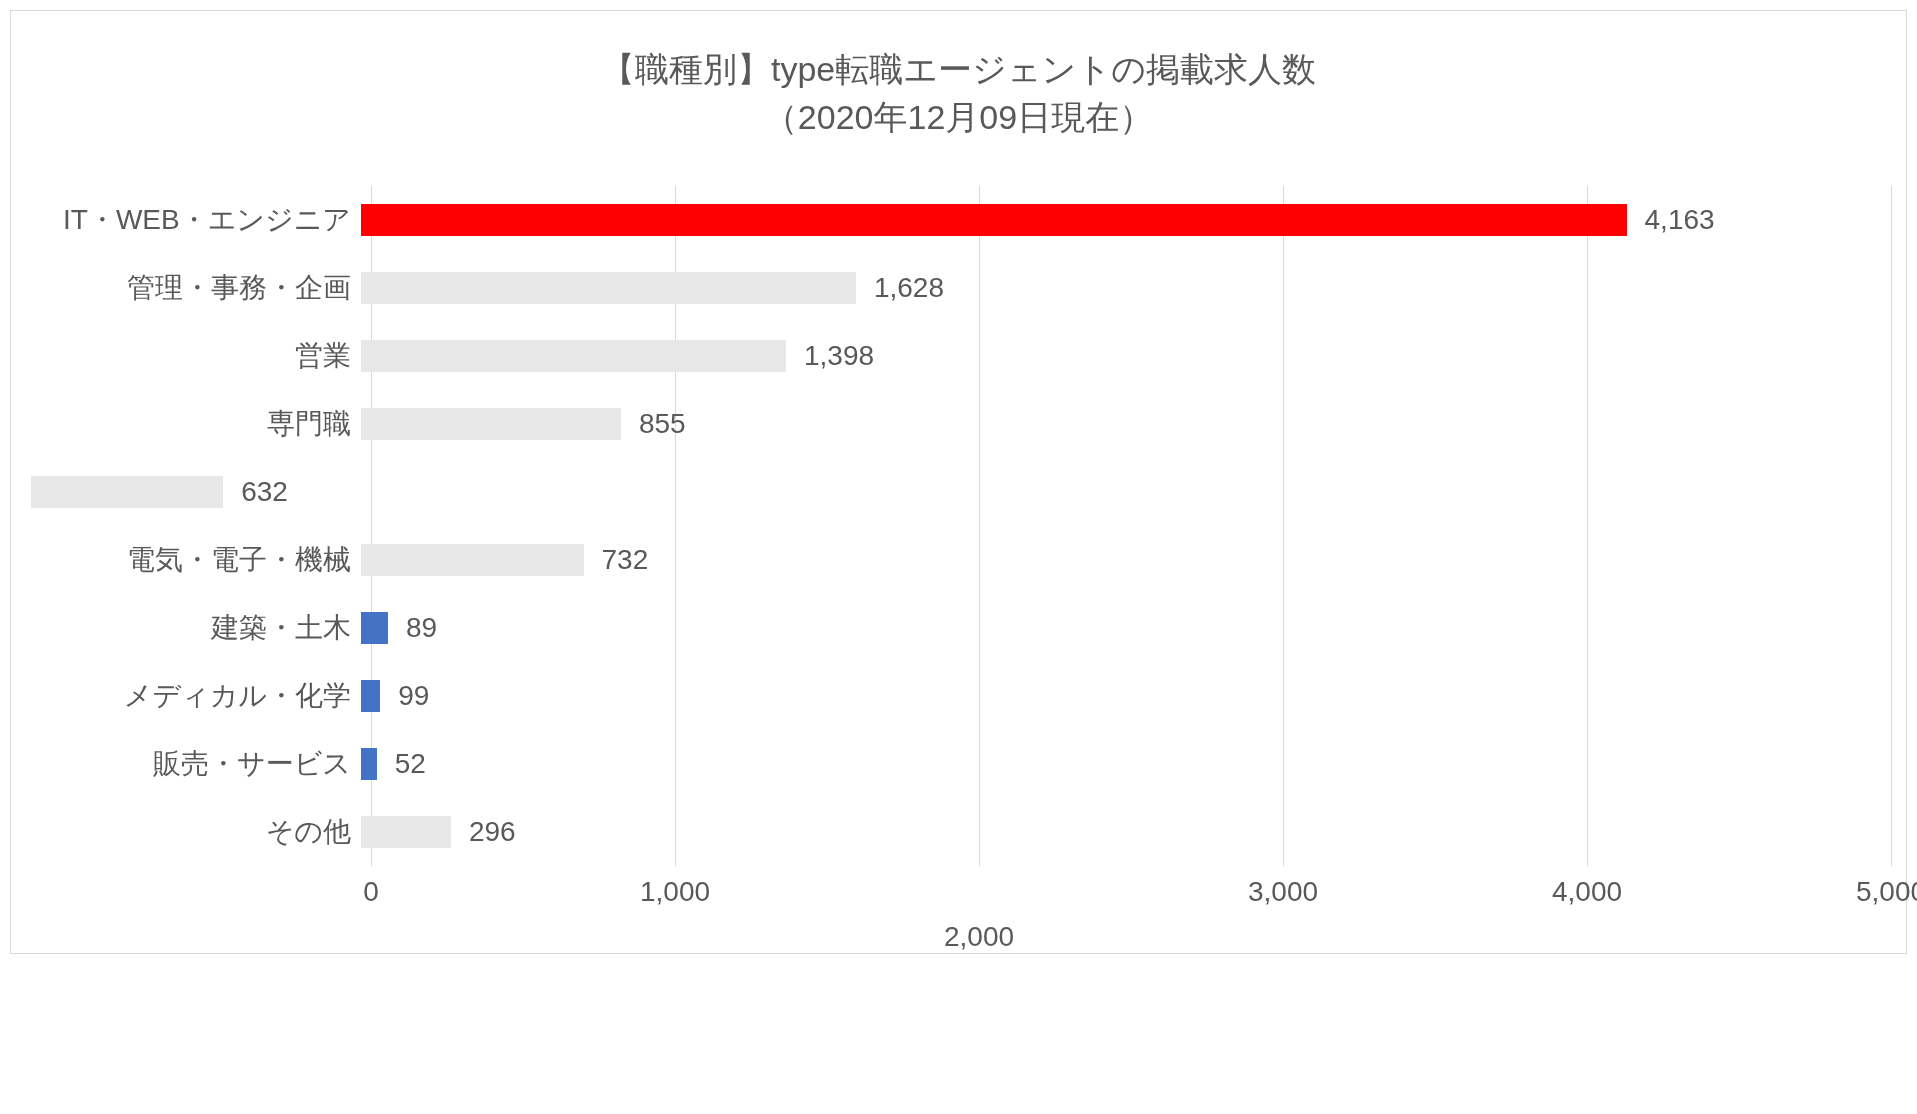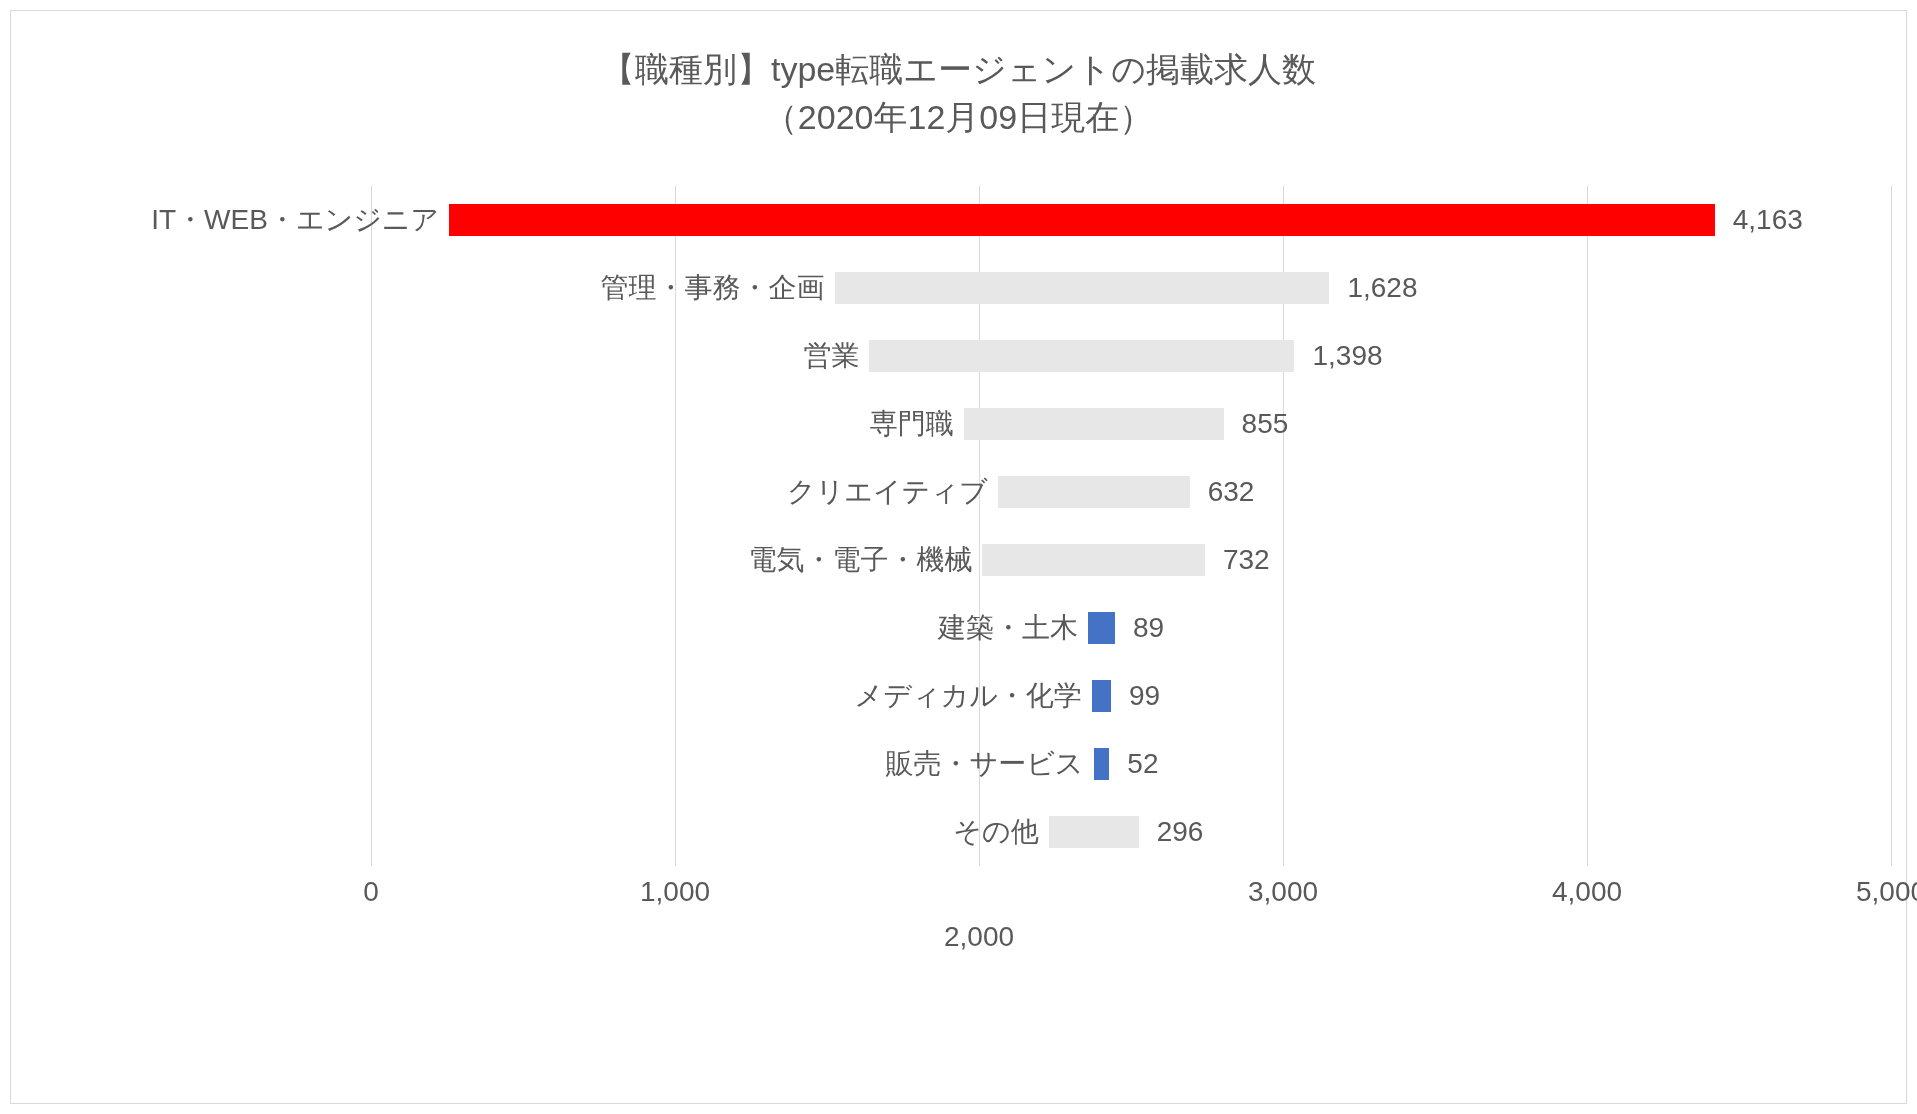--- a/index.html
+++ b/index.html
@@ -12,21 +12,21 @@
       background: #ffffff;
       width: 1917px;
       height: 1114px;
       position: relative;
     }
     .chart-container {
       position: absolute;
       left: 10px;
       top: 10px;
       width: 1897px;
-      height: 1094px;
+      height: 944px;
       border: 1px solid #d9d9d9;
       background: #ffffff;
     }
     .title-block {
       text-align: center;
       padding-top: 35px;
     }
     .chart-title {
       font-size: 34px;
       color: #595959;
@@ -61,21 +61,20 @@
       background: #d9d9d9;
     }
     .bars-area {
       position: absolute;
       left: 0;
       top: 0;
       width: 100%;
       height: 680px;
       display: flex;
       flex-direction: column;
-      align-items: center;
     }
     .bar-row {
       display: flex;
       align-items: center;
       flex: 1;
       position: relative;
     }
     .cat-label {
       width: 330px;
       text-align: right;
@@ -167,21 +166,20 @@
           </div>
         </div>
         <div class="bar-row">
           <div class="cat-label">専門職</div>
           <div class="bar-wrap">
             <div class="bar bar-gray" style="width: 259.92px;"></div>
             <div class="data-label">855</div>
           </div>
         </div>
         <div class="bar-row">
-          <div class="cat-label">クリエイティブ</div>
           <div class="bar-wrap">
             <div class="bar bar-gray" style="width: 192.128px;"></div>
             <div class="data-label">632</div>
           </div>
         </div>
         <div class="bar-row">
           <div class="cat-label">電気・電子・機械</div>
           <div class="bar-wrap">
             <div class="bar bar-gray" style="width: 222.528px;"></div>
             <div class="data-label">732</div>

